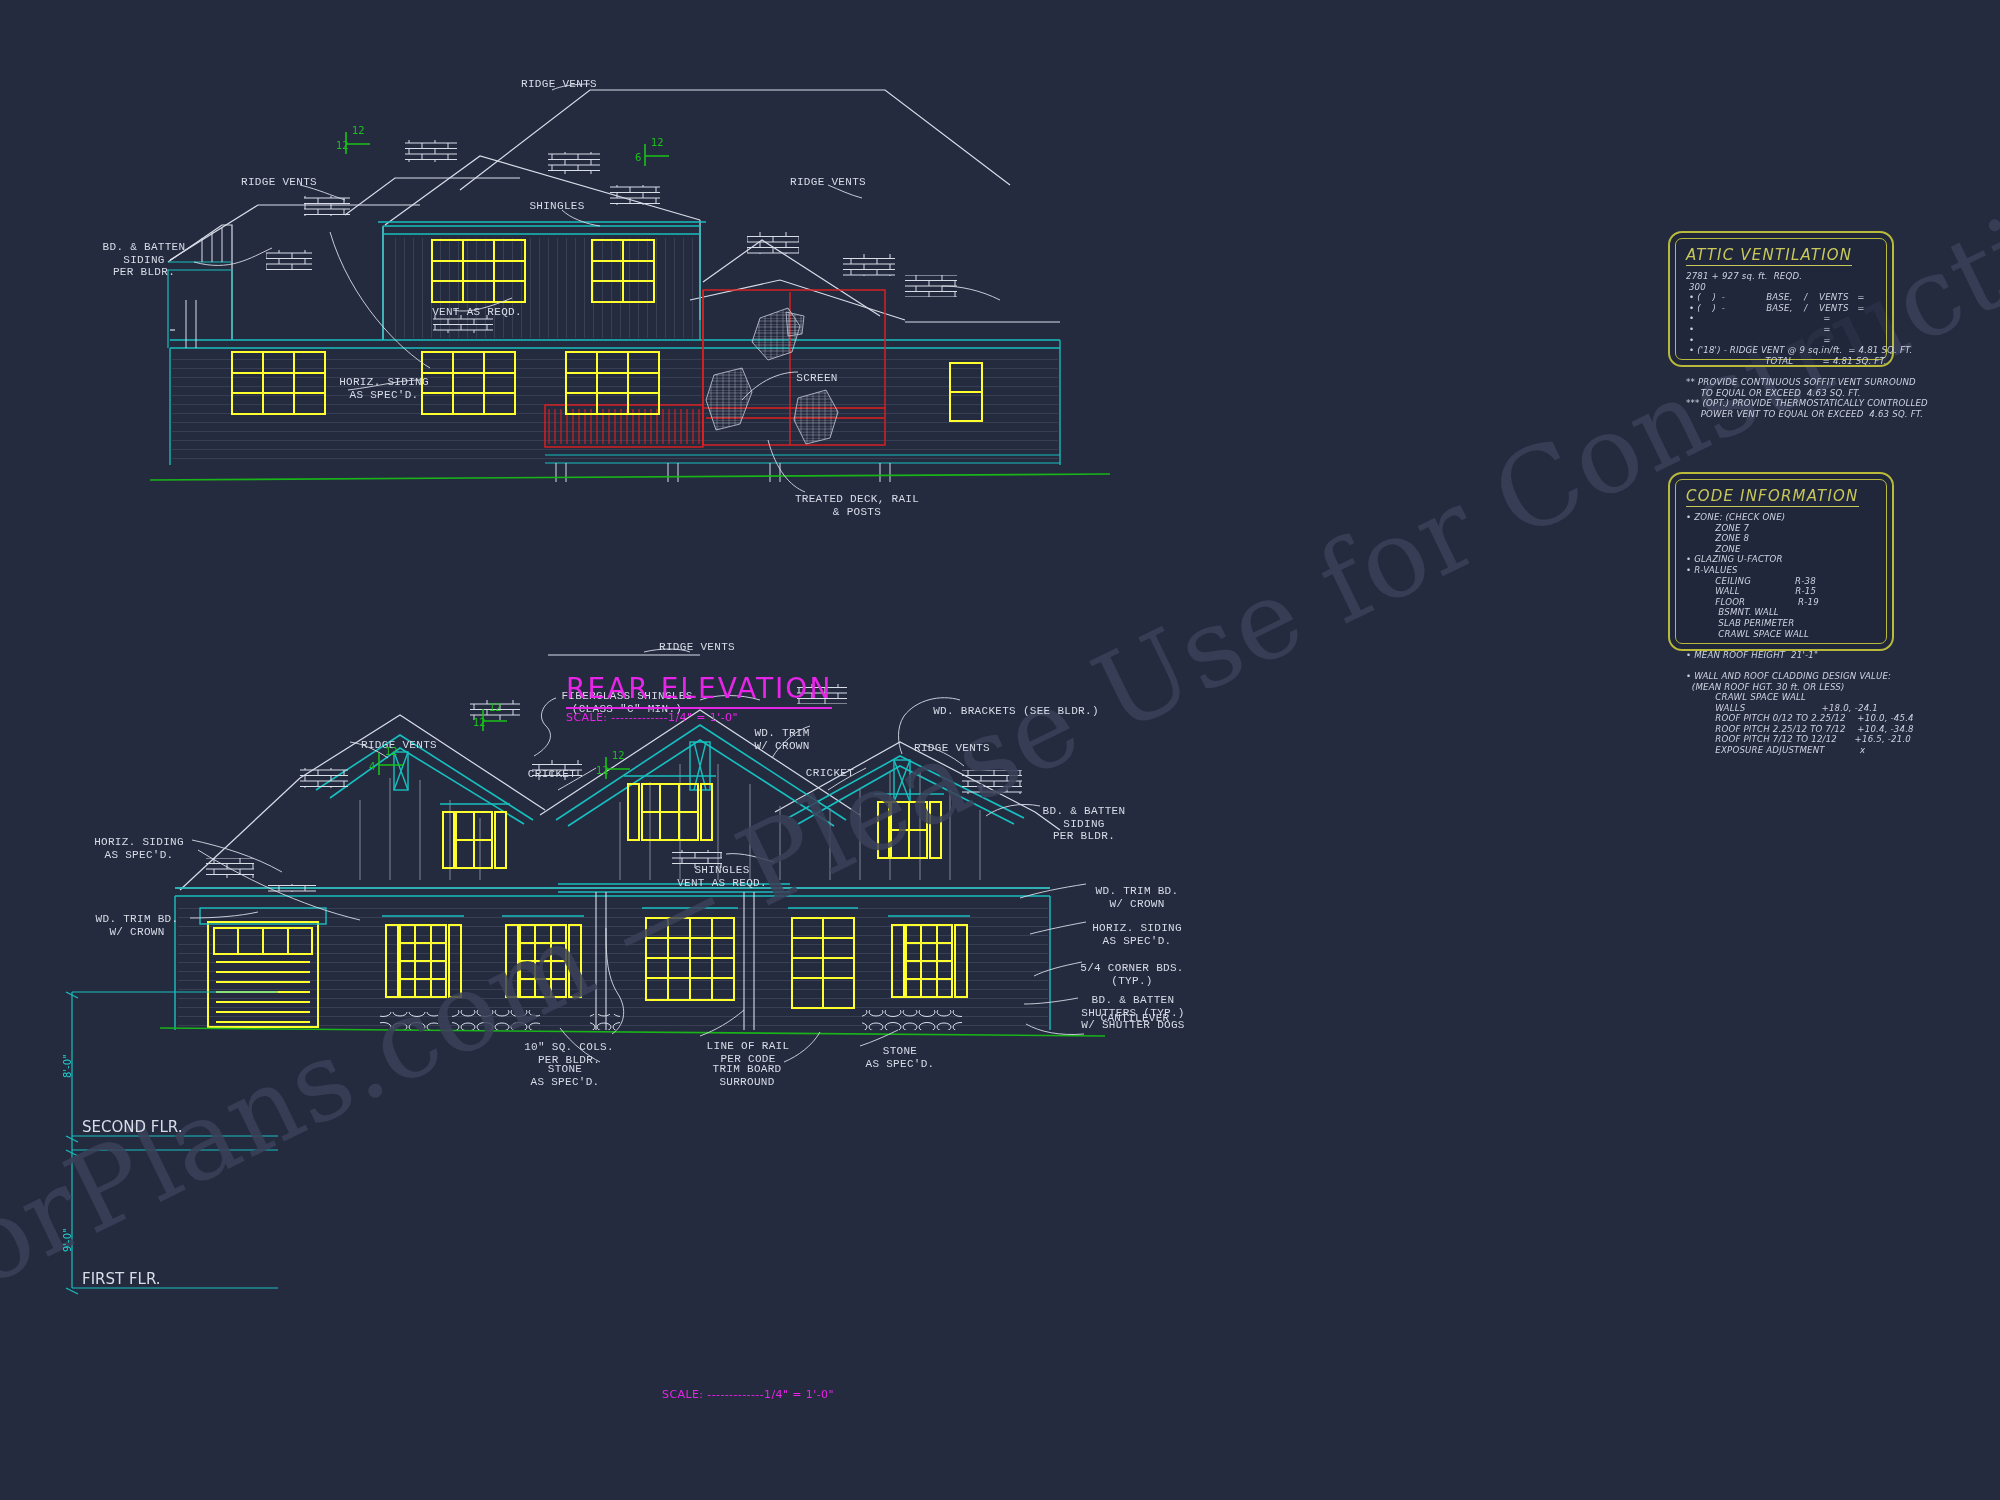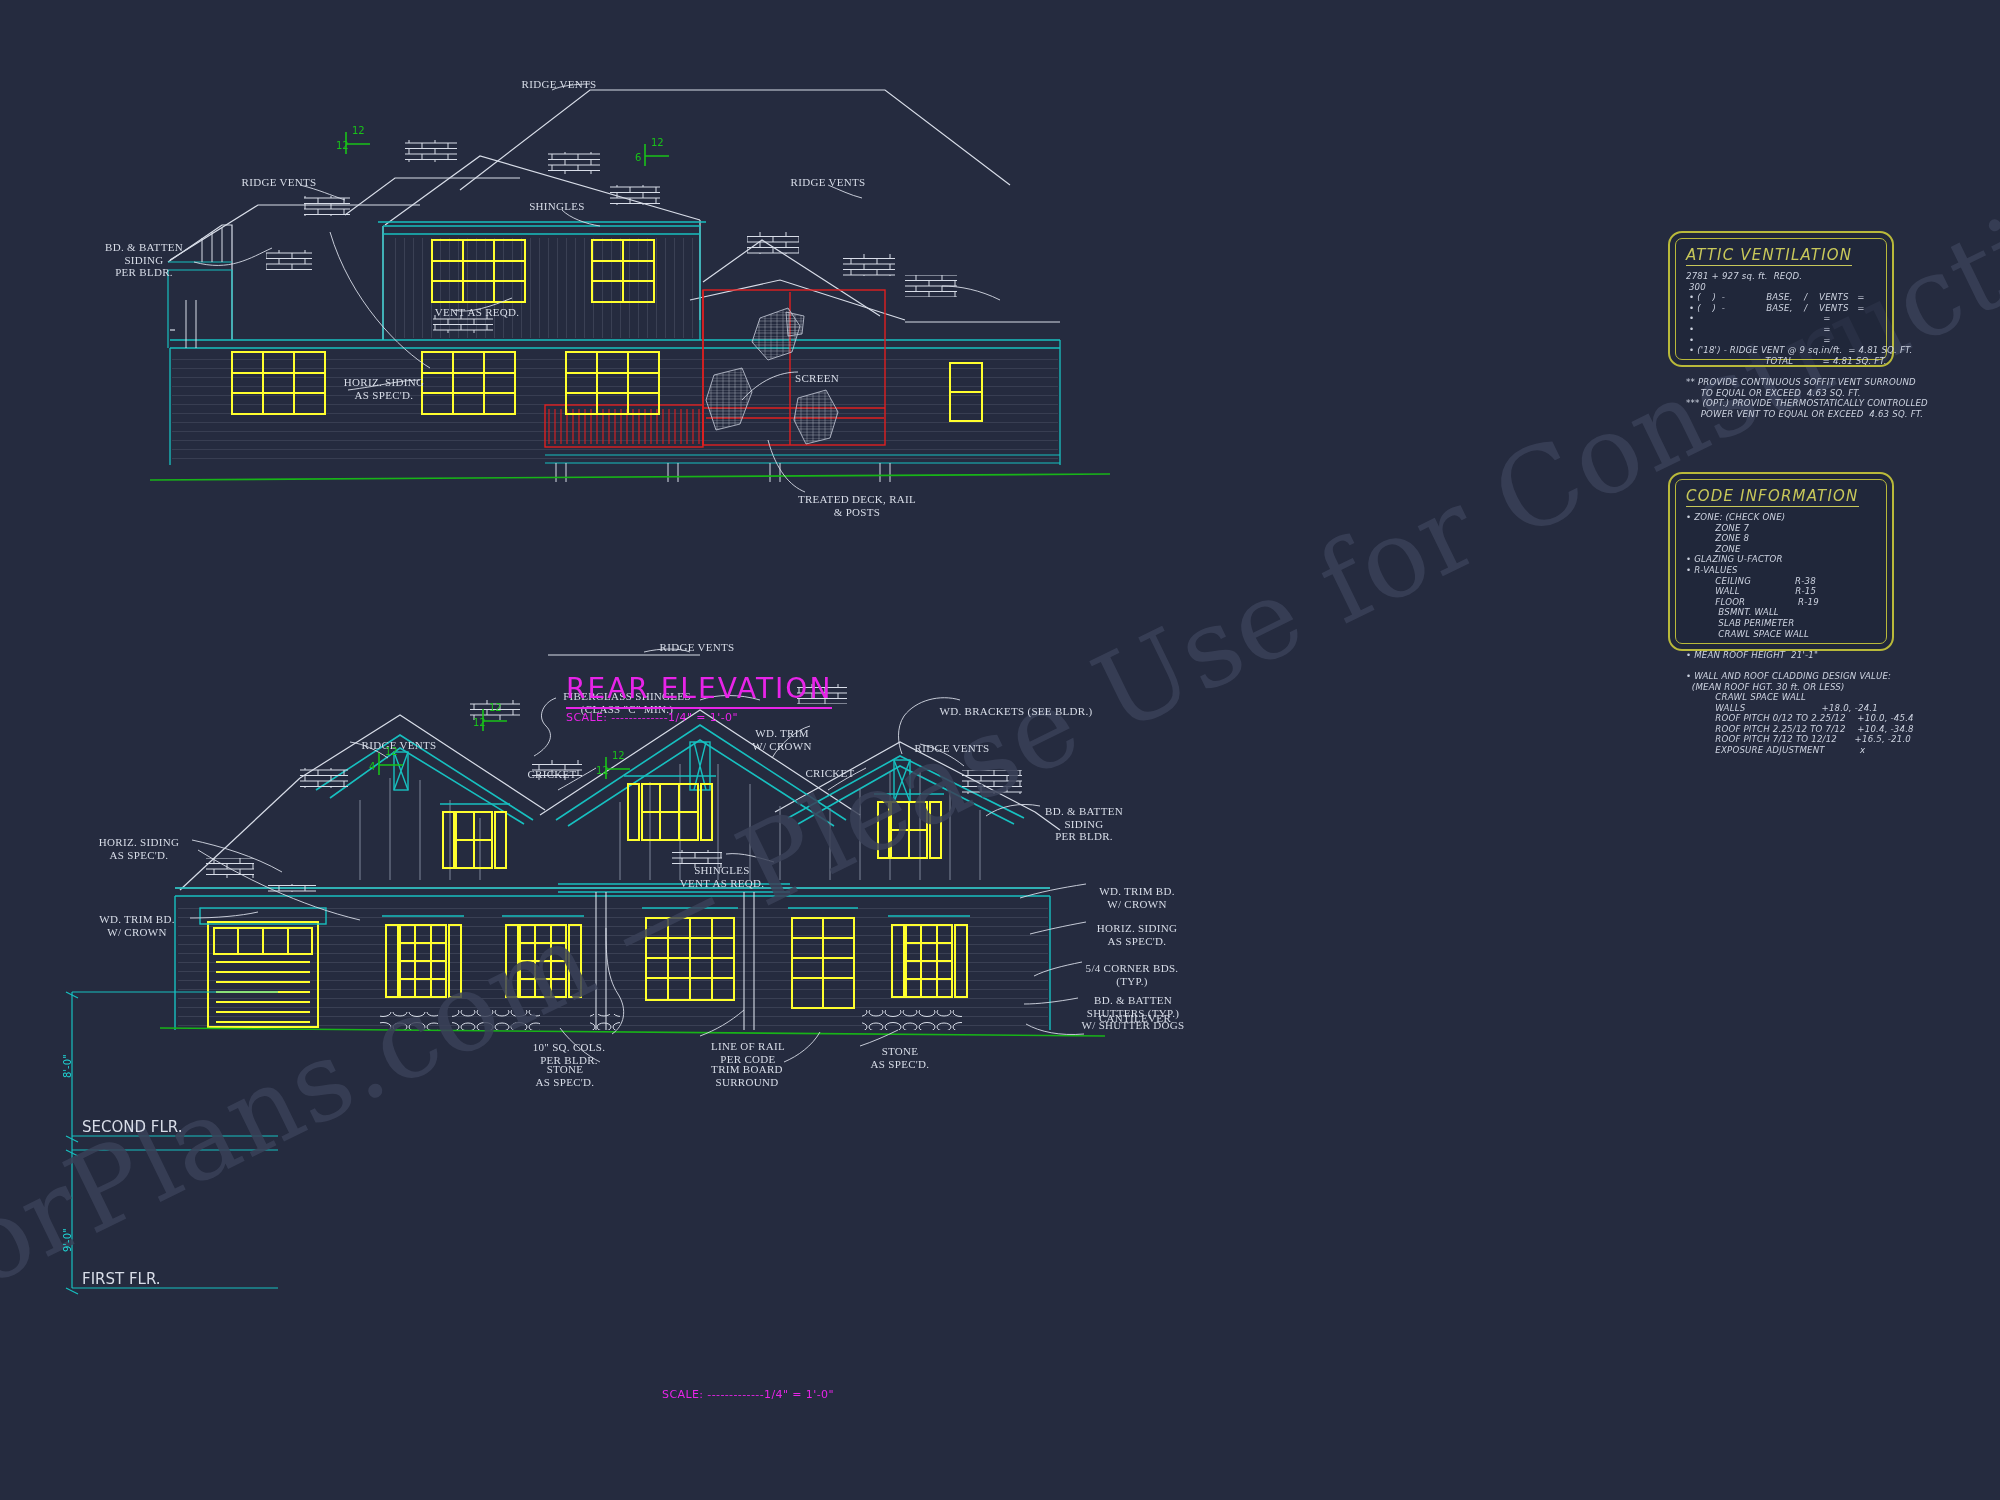--- a/index.html
+++ b/index.html
@@ -12,21 +12,21 @@
   
   .wm{position:absolute;left:0;top:0;width:2000px;height:1500px;
       display:flex;align-items:center;justify-content:center;
       pointer-events:none;}
   .wm span{font-family:"DejaVu Serif","Liberation Serif",serif;
      font-size:108px;color:#3a4158;opacity:.85;white-space:nowrap;
      transform:rotate(-26deg);letter-spacing:1px;}
 
   
   .note{position:absolute;color:#d8dde8;font-size:11px;line-height:12.5px;
-        font-family:Liberation Serif, serif;
+        font-family:Liberation Mono, monospace;
         letter-spacing:.3px;white-space:pre;text-align:center;}
   .pitch{position:absolute;color:#19c219;font-size:10px;line-height:11px;}
   .dimtxt{position:absolute;color:#1fd4d4;font-size:10px;
           transform:rotate(-90deg);transform-origin:left top;white-space:nowrap;}
   .flrtxt{position:absolute;color:#d8dde8;font-size:15px;white-space:nowrap;}
 
   
   .title{position:absolute;color:#e824e8;white-space:nowrap;}
   .title .big{font-size:28px;letter-spacing:2px;display:block;
               border-bottom:2px solid #e824e8;padding-bottom:2px;}

